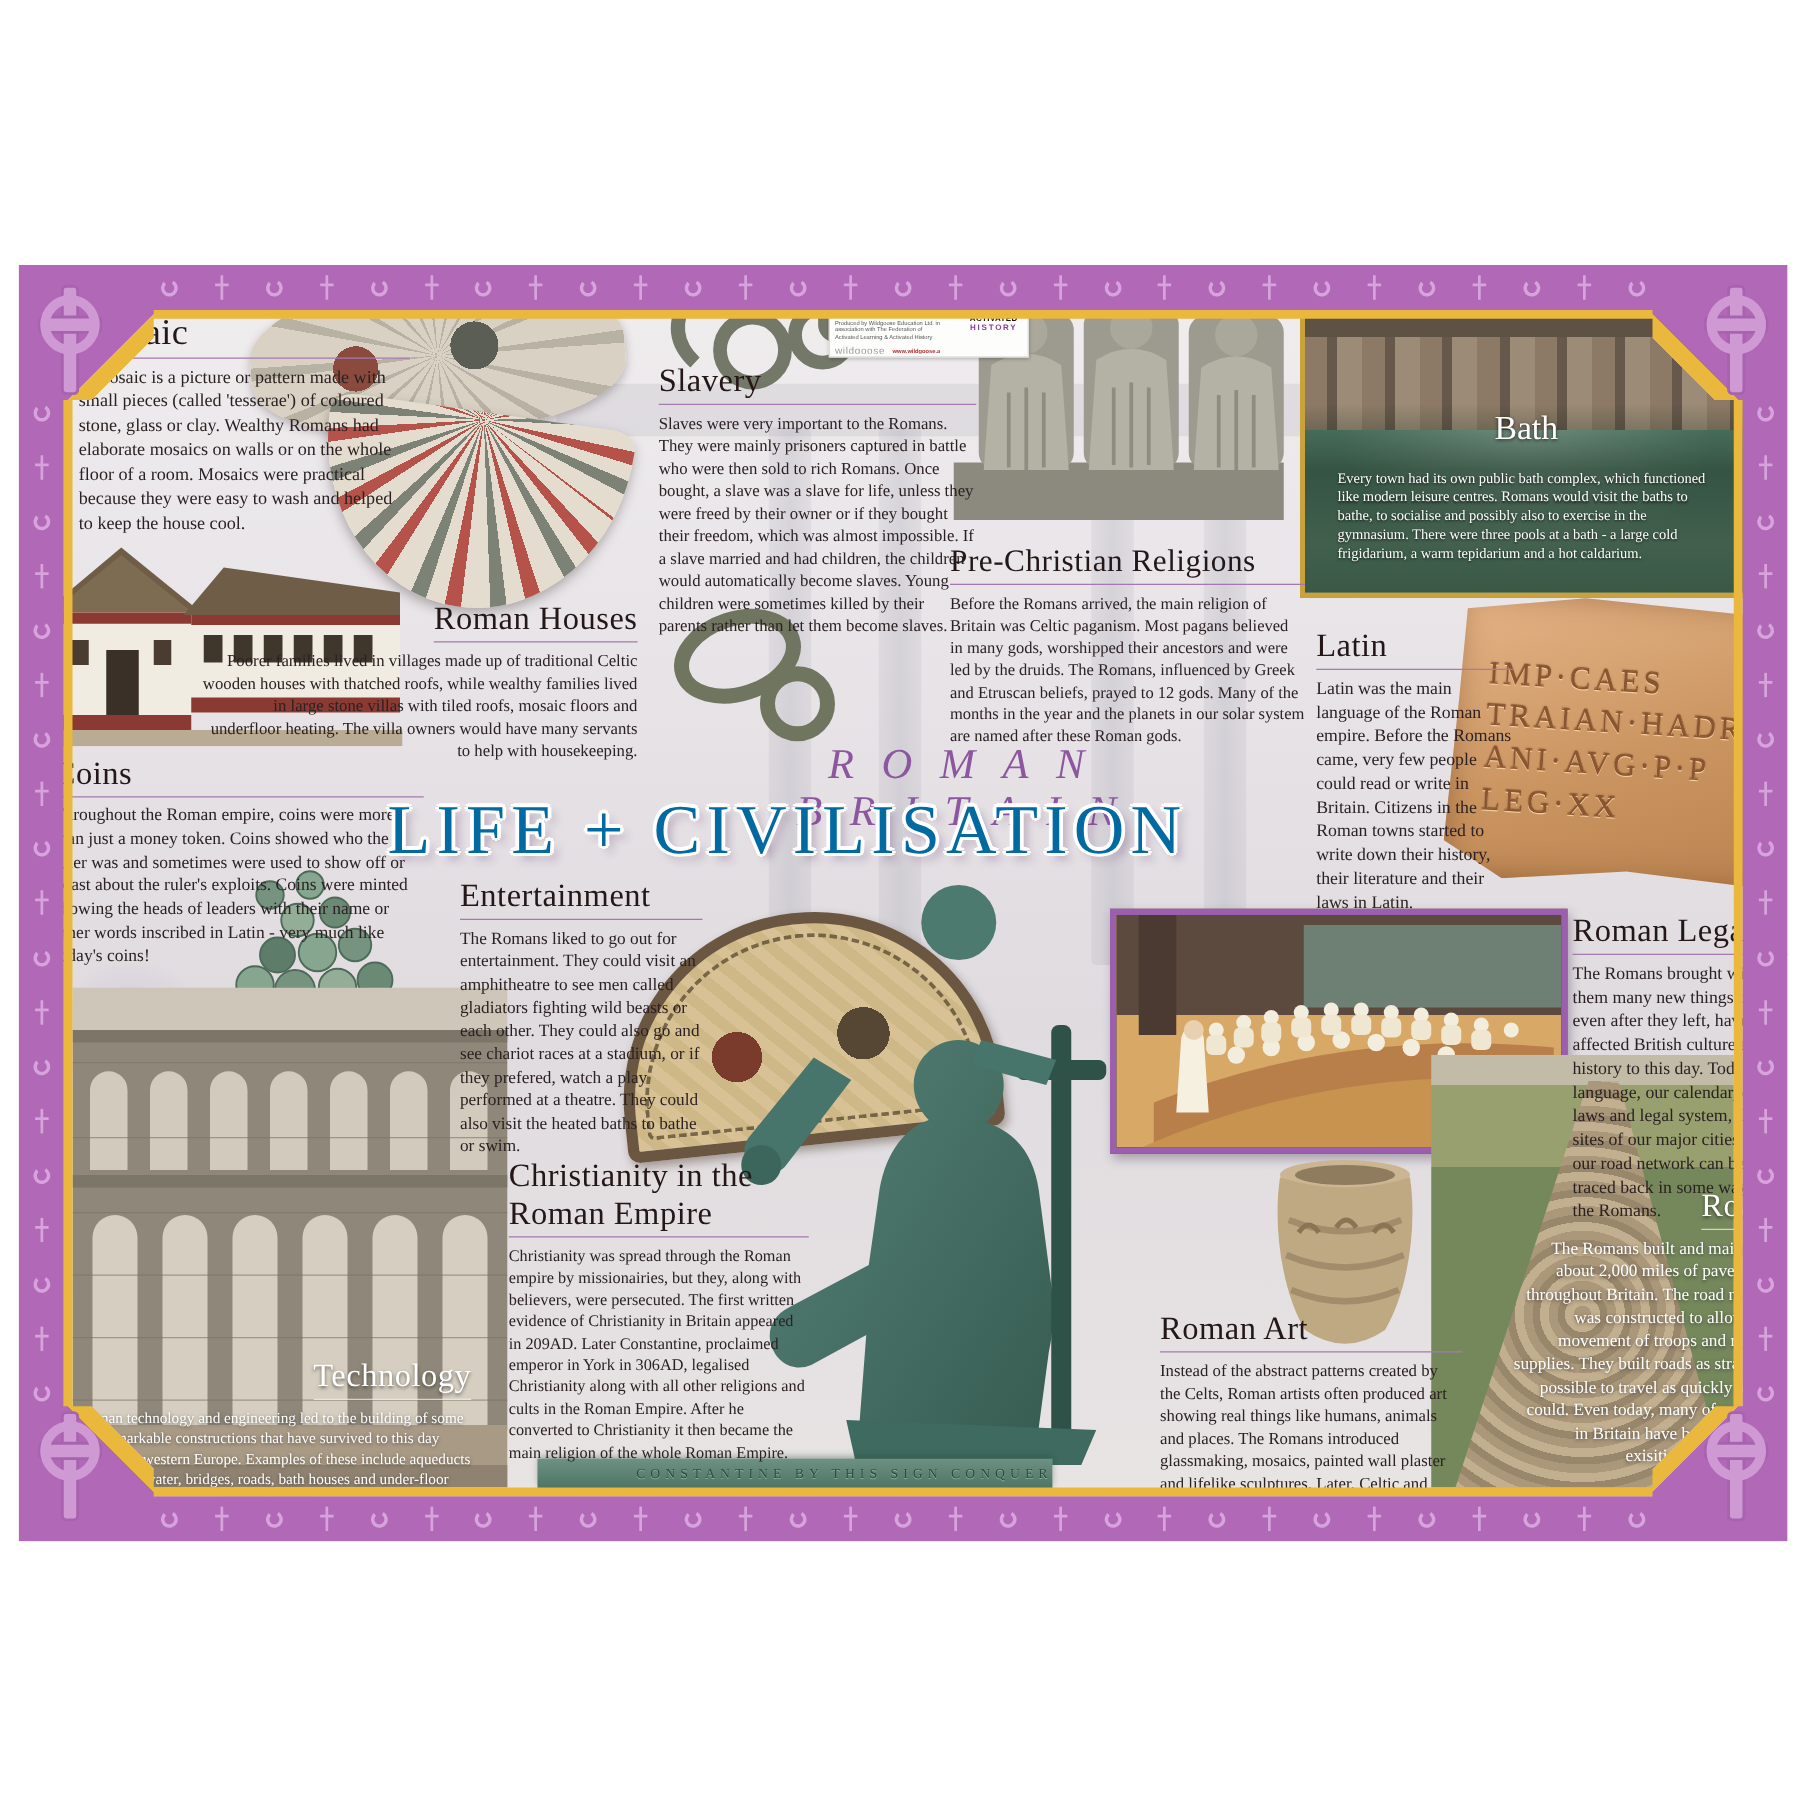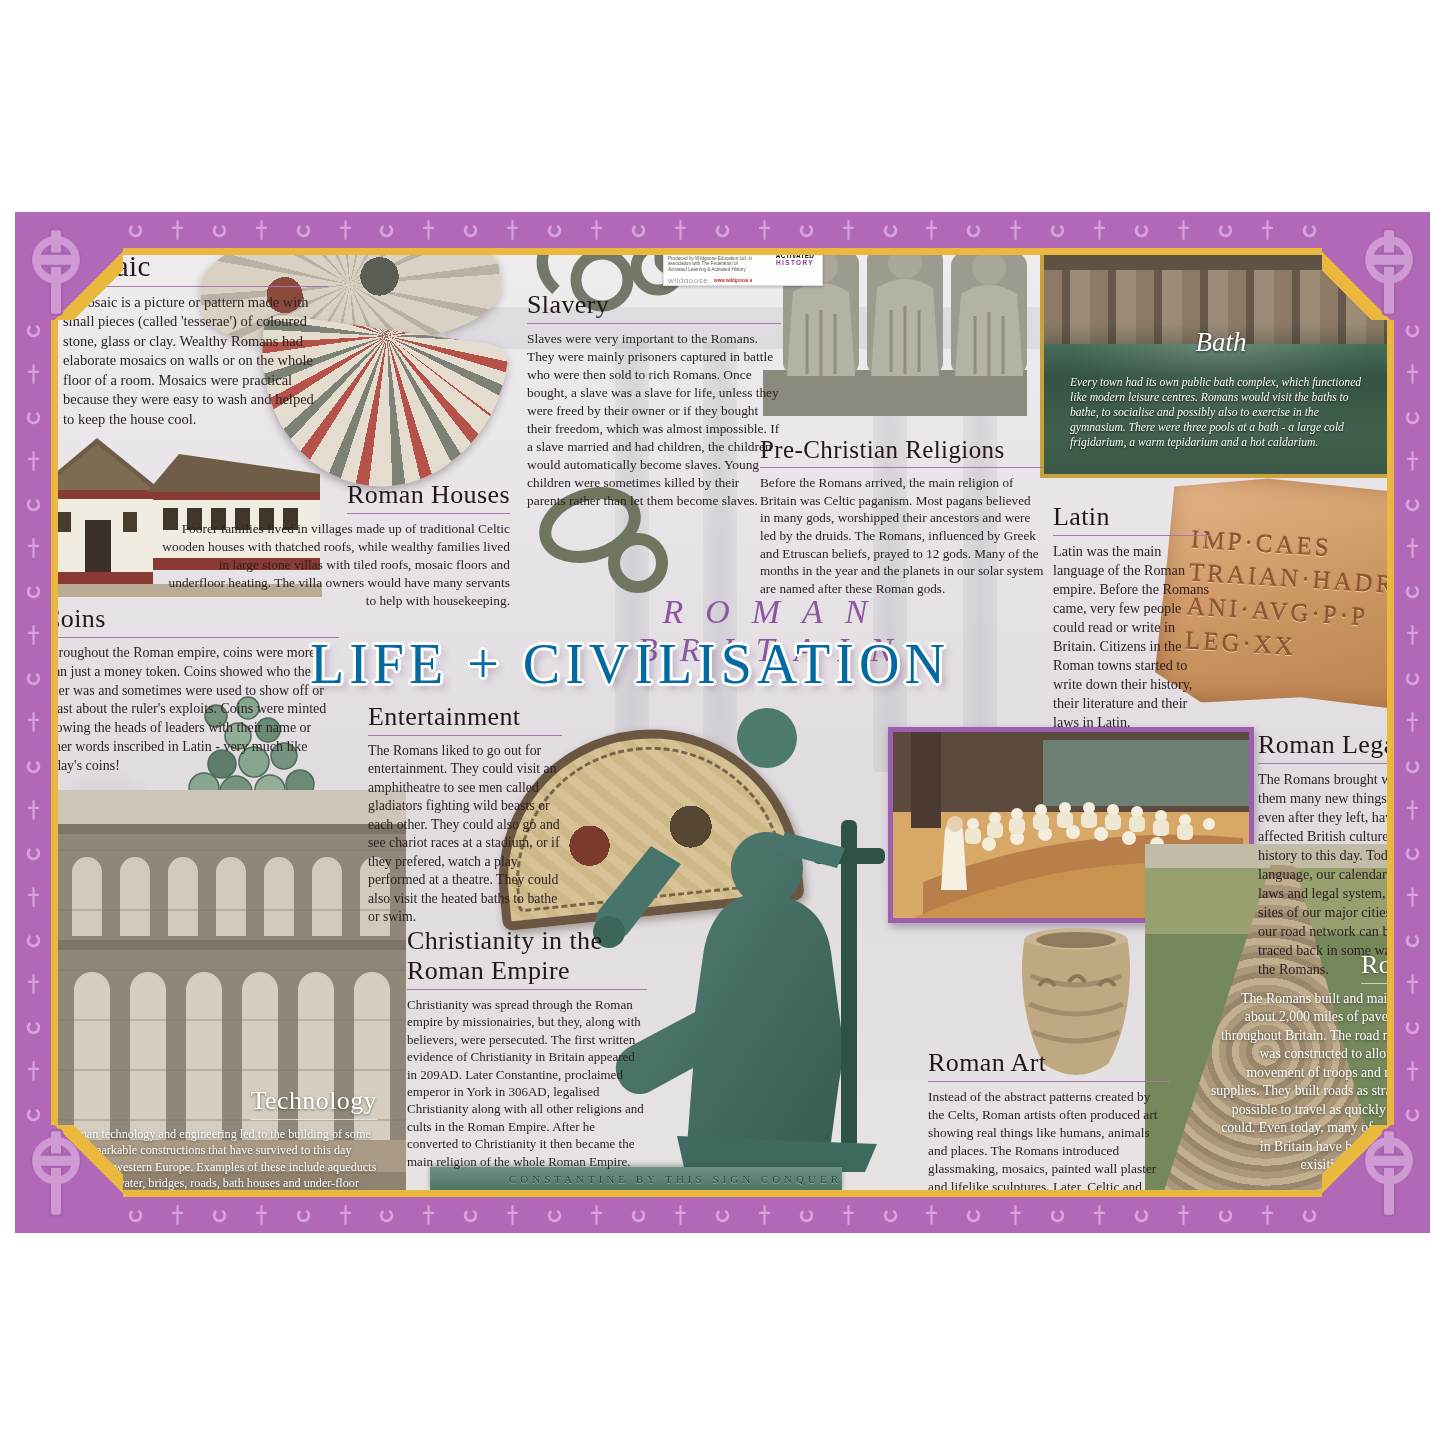--- a/index.html
+++ b/index.html
@@ -48,21 +48,21 @@
   .mosaic-upper{position:absolute;left:0;top:0;width:100%;height:46%;transform:rotate(-4deg);
     background:
       radial-gradient(circle at 28% 55%, #8a4a3e 0 8%, rgba(0,0,0,0) 8%),
       radial-gradient(circle at 60% 45%, #5a5e55 0 10%, rgba(0,0,0,0) 10%),
       repeating-conic-gradient(from 0deg at 50% 50%, #d9d2c4 0 14deg, #b8b2a4 14deg 18deg);
     border-radius:46% 46% 40% 40%;box-shadow:0 3px 8px rgba(60,50,50,.3);}
   .mosaic-fan{position:absolute;left:18%;top:40%;width:82%;height:60%;transform:rotate(8deg);
     background:repeating-conic-gradient(from 120deg at 50% 4%, #e4ddcf 0 9deg, #b5524a 9deg 14deg, #e4ddcf 14deg 20deg, #7d8276 20deg 25deg);
     border-radius:8% 8% 50% 50%/10% 10% 90% 90%;box-shadow:0 4px 9px rgba(60,50,50,.35);}
 
-  .bath-panel{border:4px solid #caa23c;background:#44604f;overflow:hidden;font-style:italic;}
+  .bath-panel{border:4px solid #caa23c;background:#44604f;overflow:hidden;}
   .bath-cols{position:absolute;left:0;top:0;right:0;height:42%;
     background:
       linear-gradient(180deg,#5e5244 0 22%,rgba(0,0,0,0) 22%),
       repeating-linear-gradient(90deg,#8c7a66 0 18px,#66584a 18px 26px,#9c8b77 26px 46px);}
   .bath-water{position:absolute;left:0;bottom:0;right:0;height:58%;
     background:
       radial-gradient(ellipse at 50% 0%, rgba(230,240,230,.35), rgba(0,0,0,0) 60%),
       linear-gradient(180deg,#55806a,#7fa98c 70%,#6d9a7e);}
   .bath-cap{position:absolute;left:0;right:0;bottom:0;z-index:2;padding:4px 10px 8px 10px;text-align:left;
     background:linear-gradient(180deg,rgba(15,35,25,0),rgba(15,35,25,.55) 35%);color:#fff;}

